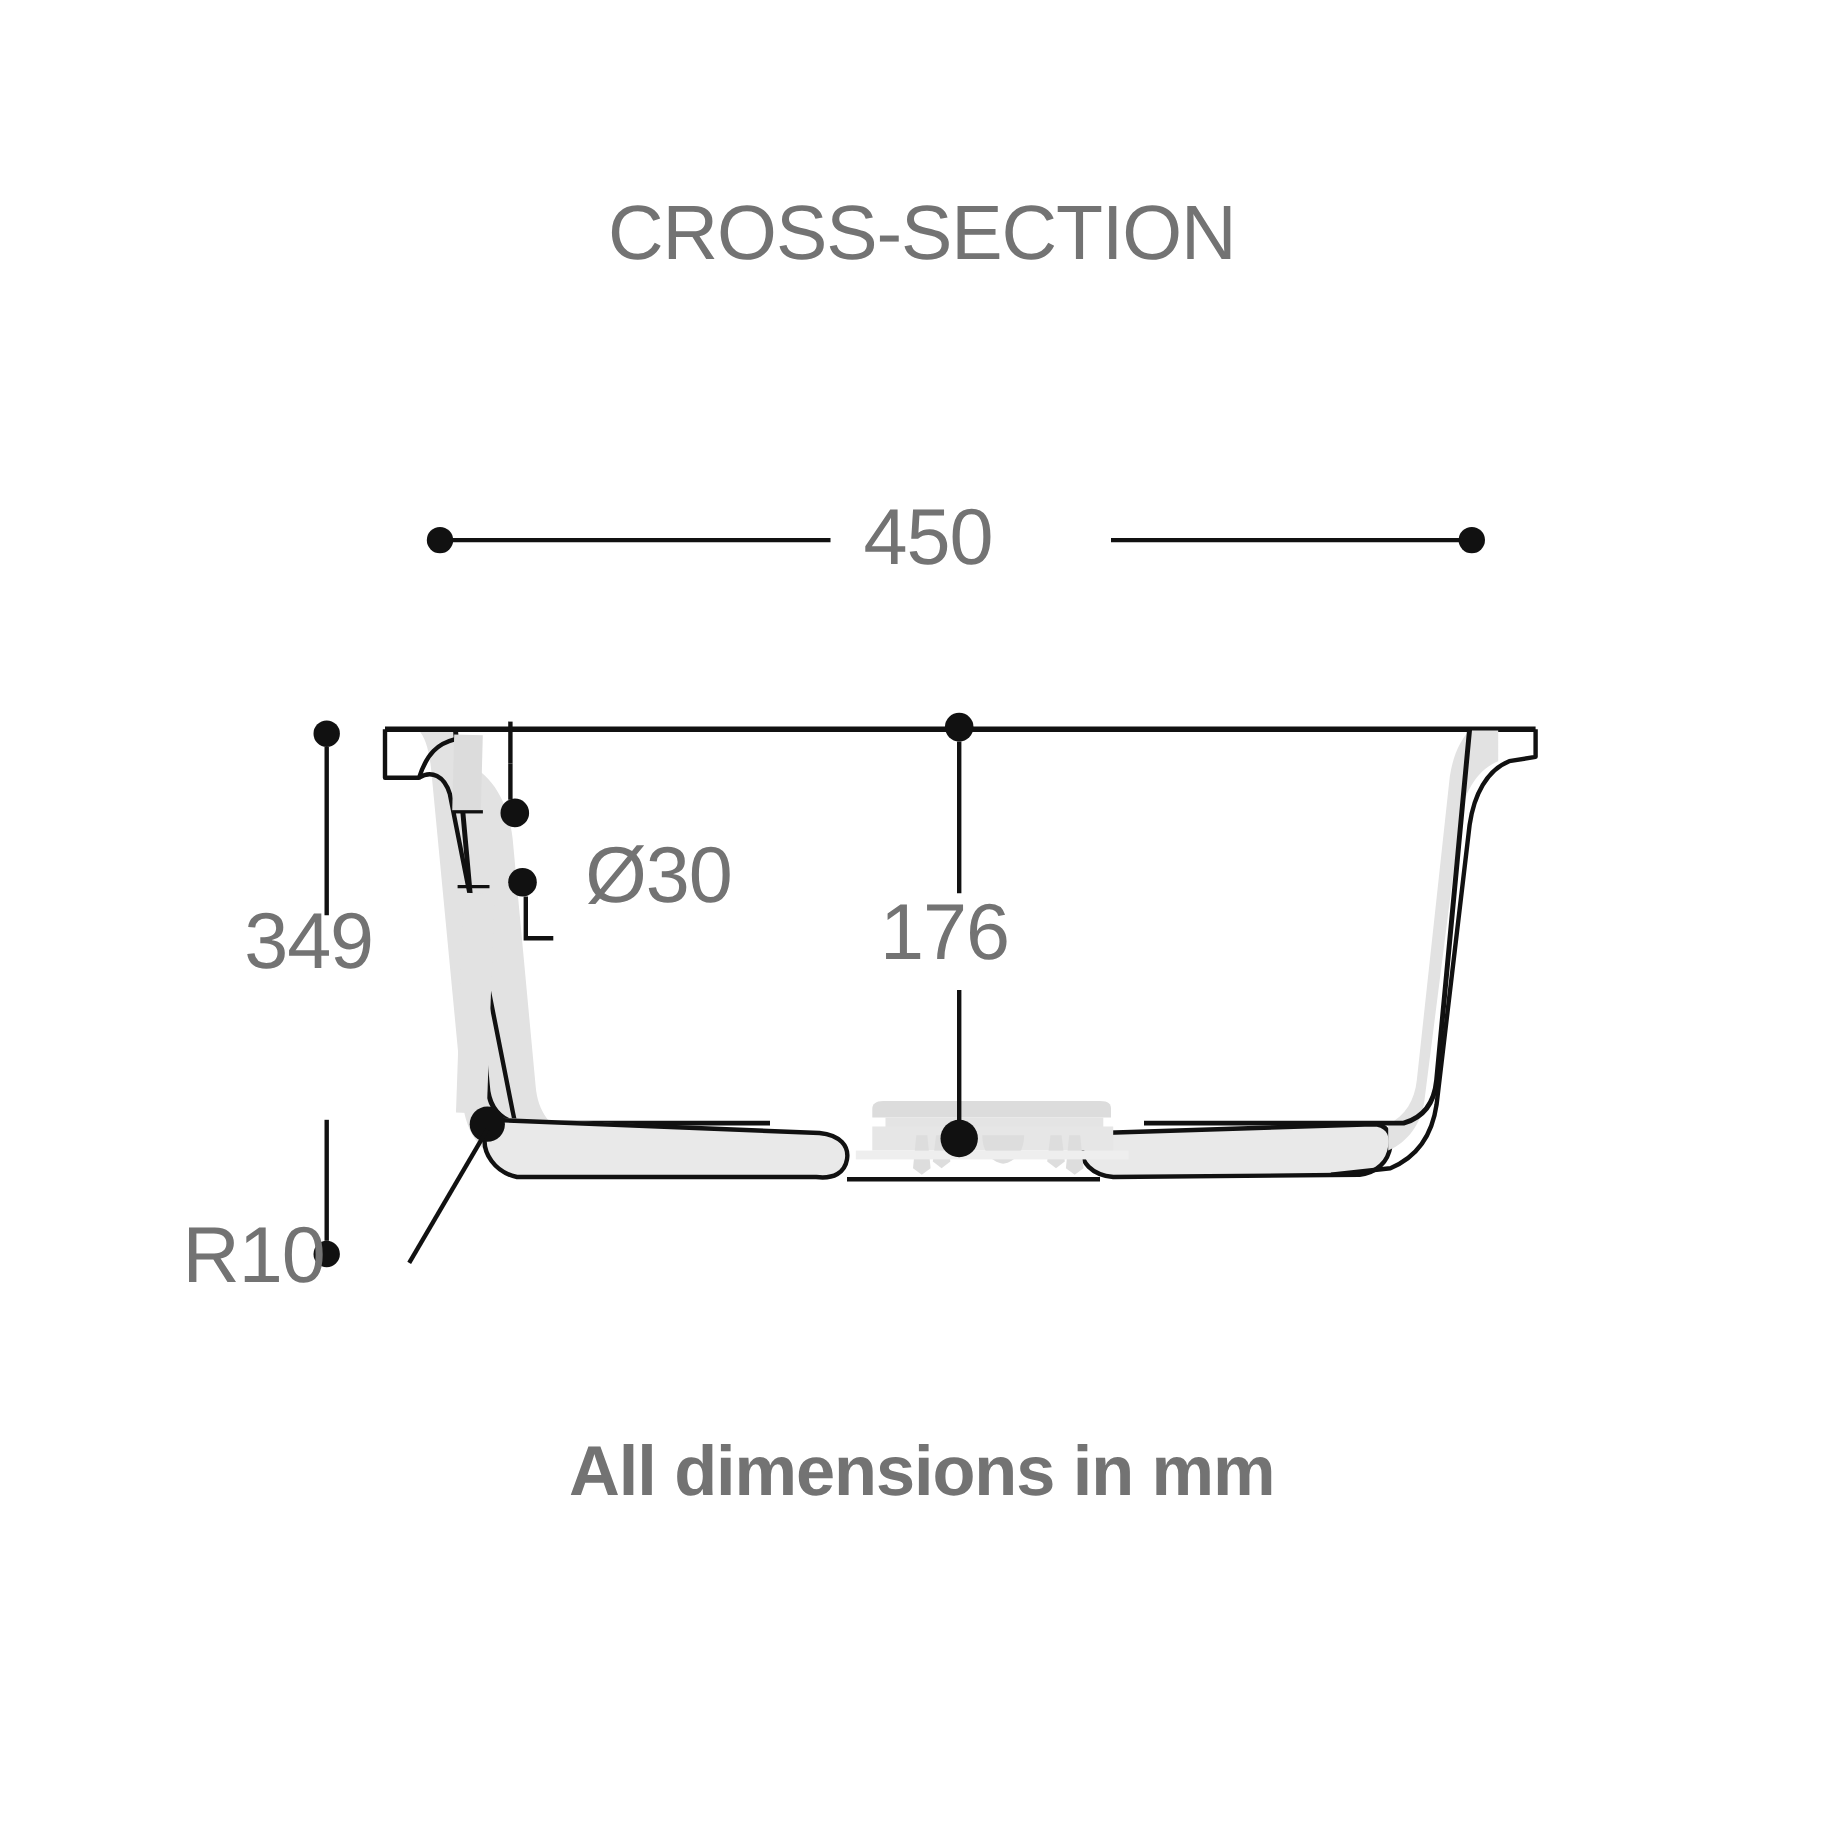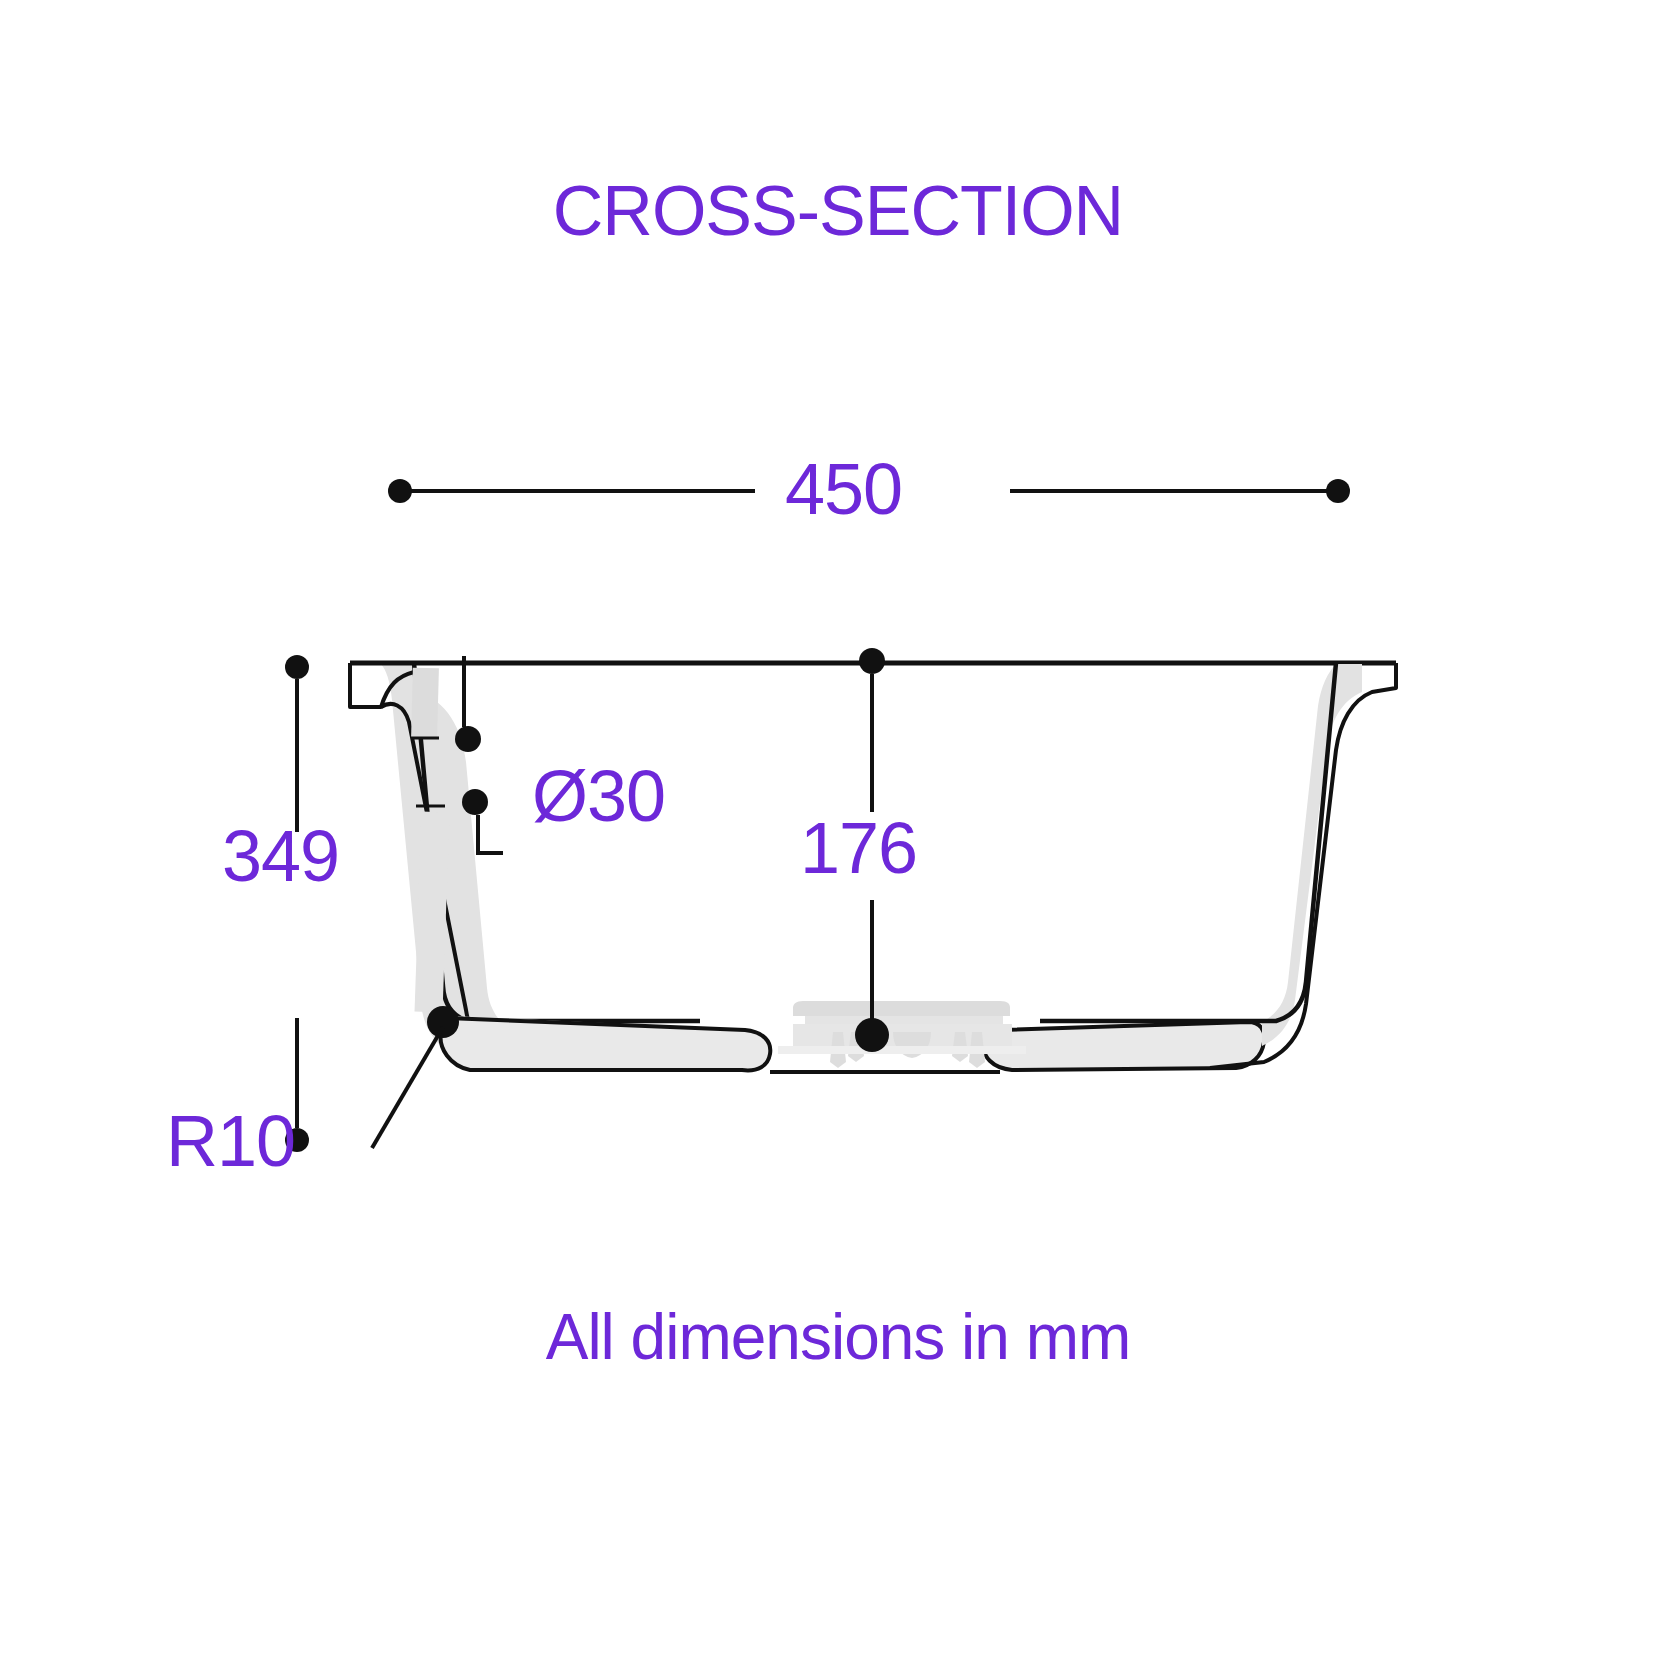--- a/index.html
+++ b/index.html
@@ -19,41 +19,41 @@
   }
   #drawing-svg {
     position: absolute;
     top: 0; left: 0;
     width: 1676px;
     height: 1676px;
     display: block;
   }
   .txt {
     position: absolute;
-    color: #6d28d9;
+    color: #737373;
     font-family: "Liberation Sans", sans-serif;
     white-space: nowrap;
     line-height: 1;
   }
   #page-title {
     top: 176px;
     left: 0;
     width: 1676px;
     text-align: center;
     font-size: 70px;
     font-weight: 400;
     letter-spacing: -1px;
   }
   #footer-note {
     top: 1305px;
     left: 0;
     width: 1676px;
     text-align: center;
     font-size: 64px;
-    font-weight: 400;
+    font-weight: 700;
     letter-spacing: -1px;
   }
   .dim-label {
     font-size: 72px;
     font-weight: 400;
     letter-spacing: -1px;
   }
   #label-450 { top: 453px; left: 785px; }
   #label-195 { top: 820px; left: 222px; }
   #label-dia30 { top: 760px; left: 512px; margin-left: 20px; }

